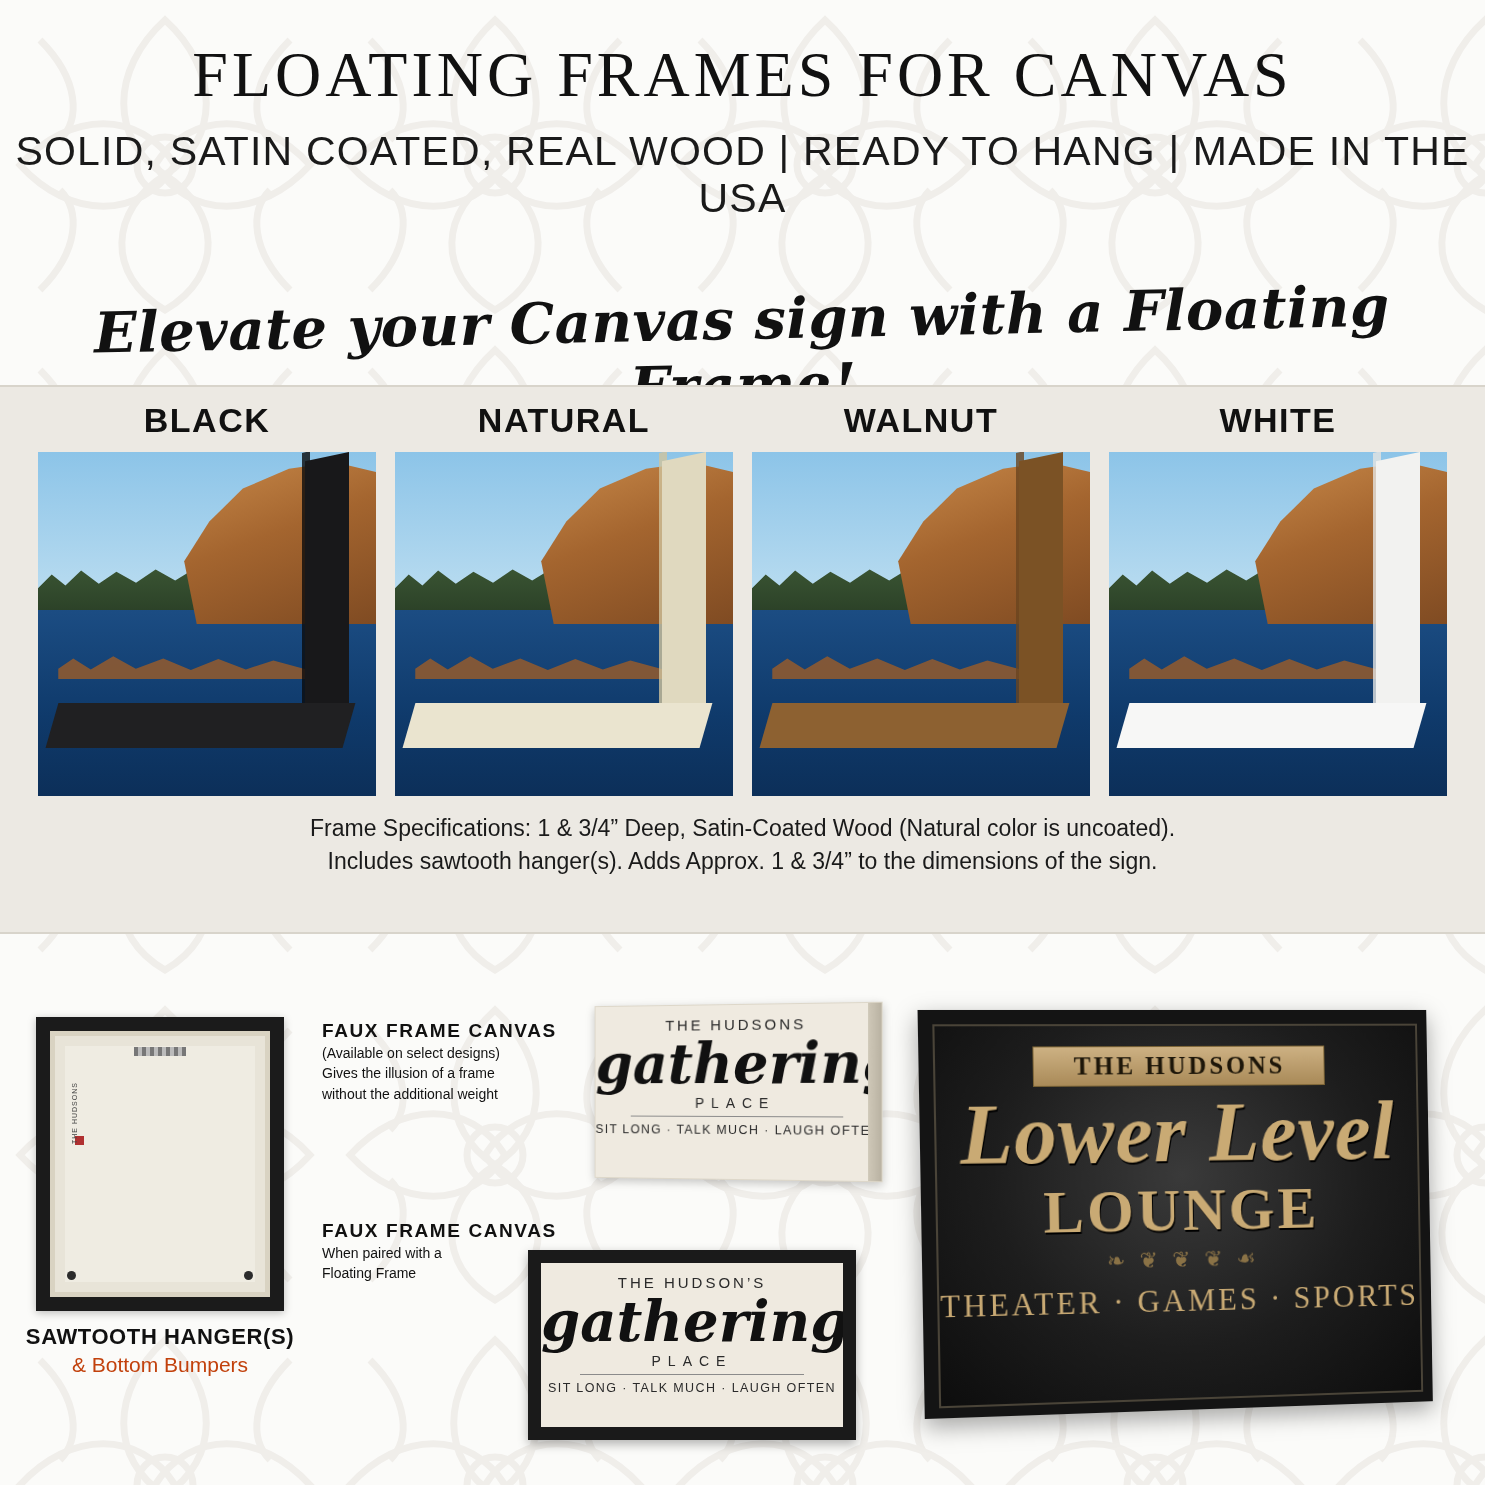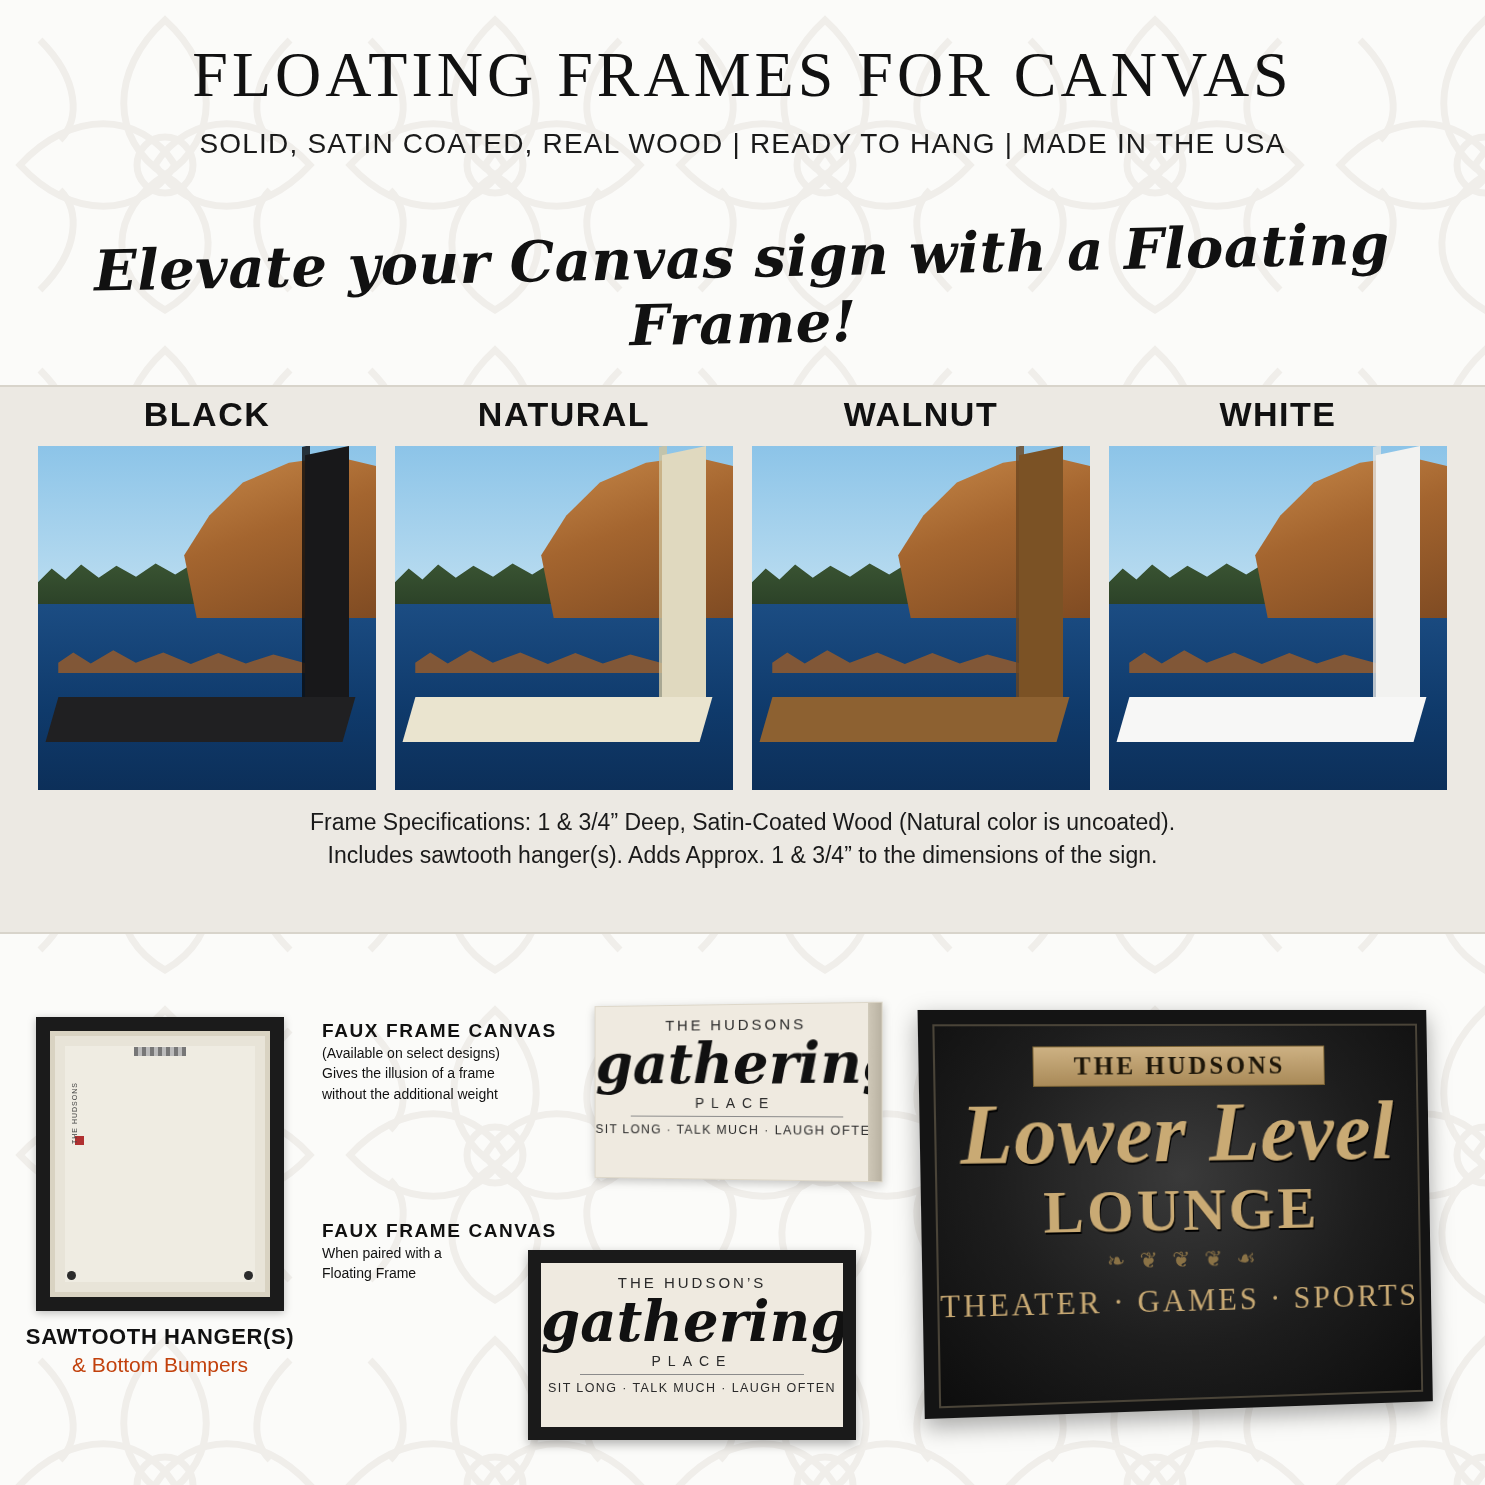--- a/index.html
+++ b/index.html
@@ -42,21 +42,21 @@
     font-family: "Liberation Serif", serif;
     font-size: 64px;
     letter-spacing: 4px;
     font-weight: 400;
     color: #111;
     margin: 8px;
     line-height: 1.15;
   }
   .sub-title {
     font-family: "Liberation Sans", sans-serif;
-    font-size: 28px;
+    font-size: 41px;
     letter-spacing: 1.2px;
     color: #1a1a1a;
     margin: 16px 0 0 0;
     font-weight: 400;
   }
   .script-line {
     font-family: "DejaVu Serif", serif;
     font-style: italic;
     font-weight: bold;
     font-size: 56px;
@@ -74,21 +74,21 @@
     width: 1485px;
     height: 545px;
     background: #ece9e3;
     border-top: 2px solid #d8d4cb;
     border-bottom: 2px solid #d8d4cb;
     z-index: 2;
   }
   .swatch-row {
     display: flex;
     justify-content: space-between;
-    padding: 8px 38px 0 38px;
+    padding: 14px 38px 0 38px;
     box-sizing: border-box;
   }
   .swatch {
     width: 338px;
   }
   .swatch-label {
     text-align: center;
     font-size: 34px;
     font-weight: bold;
     letter-spacing: 1.5px;

